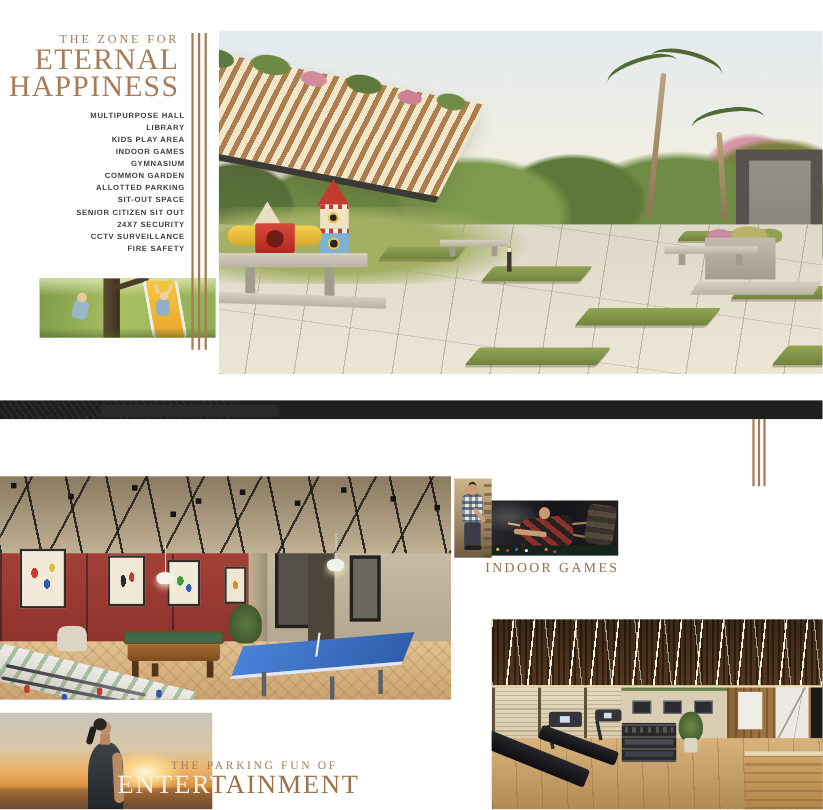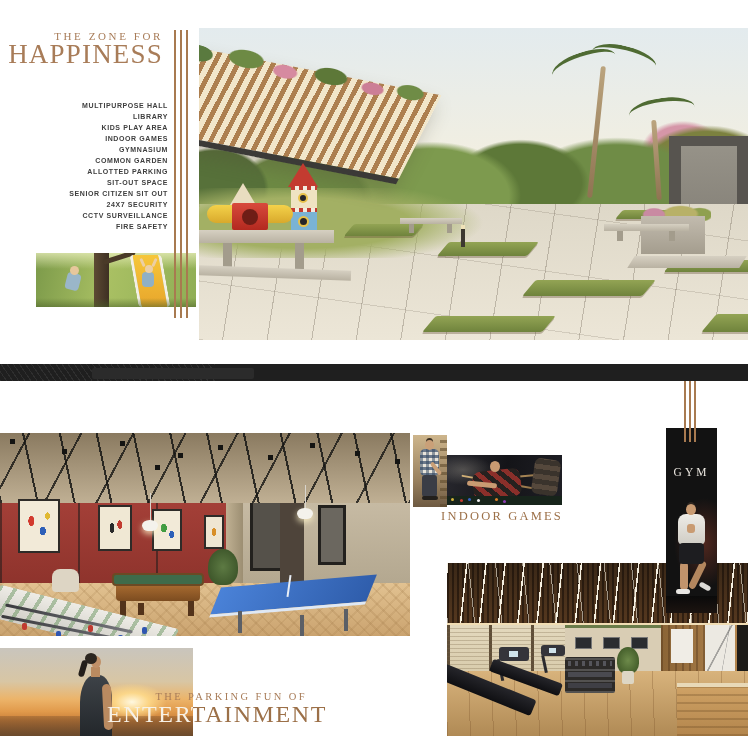--- a/index.html
+++ b/index.html
@@ -311,20 +311,21 @@
   .ent-title-main { position:absolute; top:701px; right:421px; color:#9c7048; z-index:1; }
   .ent-title-copy { position:absolute; top:53px; right:-134px; color:#f7f1e6; }
 </style>
 </head>
 <body>
 
 <div class="page">
 
   <div class="zone-header">
     <div class="zone-kicker">THE ZONE FOR</div>
+    <div class="zone-title">ETERNAL</div>
     <div class="zone-title">HAPPINESS</div>
   </div>
 
   <div class="vlines vlines-top">
     <span></span>
       <span></span>
       <span></span>
   </div>
 
   <ul class="amenities">
@@ -474,33 +475,20 @@
     <div class="bm-crate"></div>
     <div class="bm-torso"></div>
     <div class="bm-arm"></div>
     <div class="bm-head"></div>
     <div class="bm-pants"></div>
     <div class="bm-shoe"></div>
   </div>
 
   <div class="indoor-label">INDOOR GAMES</div>
 
-  <div class="photo gym-banner">
-    <div class="gb-glow"></div>
-    <div class="gb-label">GYM</div>
-    <div class="gb-floor"></div>
-    <div class="gb-leg2"></div>
-    <div class="gb-leg1"></div>
-    <div class="gb-tee"></div>
-    <div class="gb-hands"></div>
-    <div class="gb-head"></div>
-    <div class="gb-shorts"></div>
-    <div class="gb-shoe1"></div>
-    <div class="gb-shoe2"></div>
-  </div>
   <div class="vlines vlines-gym">
     <span></span>
       <span></span>
       <span></span>
   </div>
 
   <div class="photo gym">
     <div class="y-wall-left"></div>
     <div class="y-wall-back"></div>
     <div class="y-plantrow"></div>

